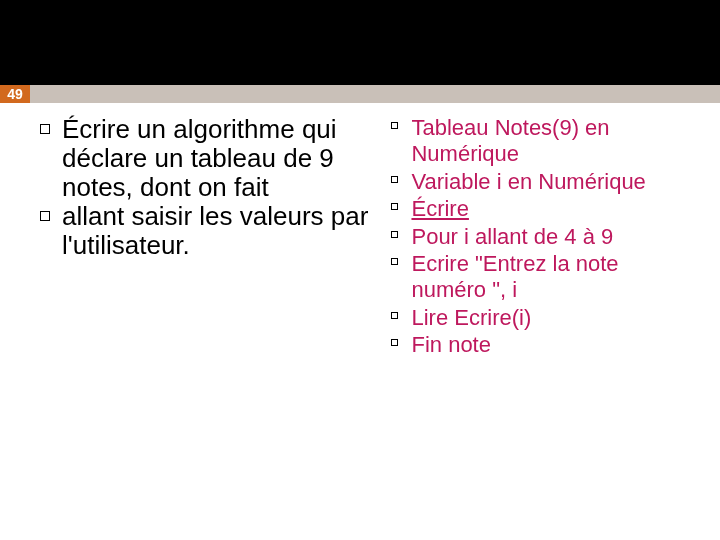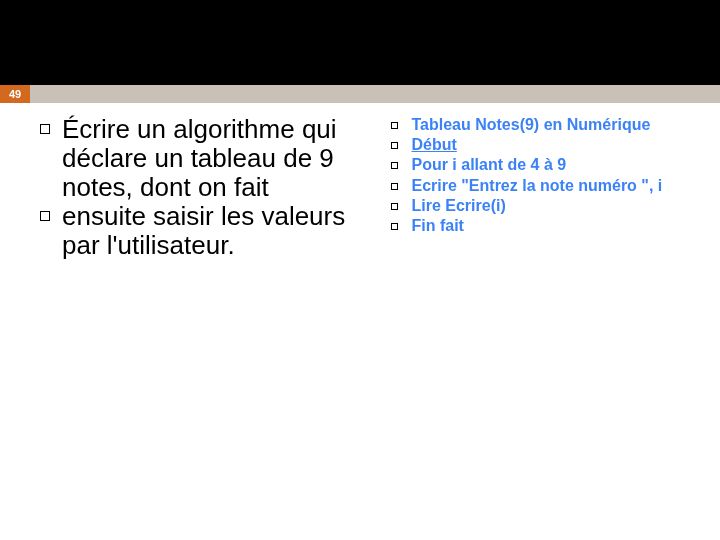--- a/index.html
+++ b/index.html
@@ -20,21 +20,21 @@
     background: #fff;
   }
   .page-badge {
     position: absolute;
     top: 0;
     left: 0;
     width: 30px;
     height: 18px;
     background: #d2691e;
     color: #fff;
-    font-size: 11px;
+    font-size: 14px;
     font-weight: bold;
     display: flex;
     align-items: center;
     justify-content: center;
   }
   .header-line {
     position: absolute;
     top: 0;
     left: 30px;
     right: 0;
@@ -79,24 +79,24 @@
     box-sizing: border-box;
   }
   ul.right {
     list-style: none;
     margin: 0;
     padding: 0;
   }
   ul.right > li {
     position: relative;
     padding-left: 20px;
-    font-size: 16px;
-    font-weight: bold;
+    font-size: 22px;
+    font-weight: normal;
     line-height: 1.2;
-    color: #3b82f6;
+    color: #be185d;
     margin: 0 0 1px 0;
   }
   ul.right > li::before {
     content: "";
     position: absolute;
     left: 0;
     top: 7px;
     width: 7px;
     height: 7px;
     border: 1.2px solid #000;
@@ -110,27 +110,28 @@
 <body>
 
 <div class="slide">
   <div class="page-badge">49</div>
   <div class="header-line"></div>
 
   <div class="content">
     <div class="col col-left">
       <ul class="left">
         <li>Écrire un algorithme qui déclare un tableau de 9 notes, dont on fait</li>
-        <li>ensuite saisir les valeurs par l'utilisateur.</li>
+        <li>allant saisir les valeurs par l'utilisateur.</li>
       </ul>
     </div>
     <div class="col col-right">
       <ul class="right" id="right-list">
           <li>Tableau Notes(9) en Numérique</li>
-          <li><span class="u">Début</span></li>
+          <li>Variable i en Numérique</li>
+          <li><span class="u">Écrire</span></li>
           <li>Pour i allant de 4 à 9</li>
           <li>Ecrire "Entrez la note numéro ", i</li>
           <li>Lire Ecrire(i)</li>
-          <li>Fin fait</li>
+          <li>Fin note</li>
         </ul>
     </div>
   </div>
 </div>
 
 </body></html>

